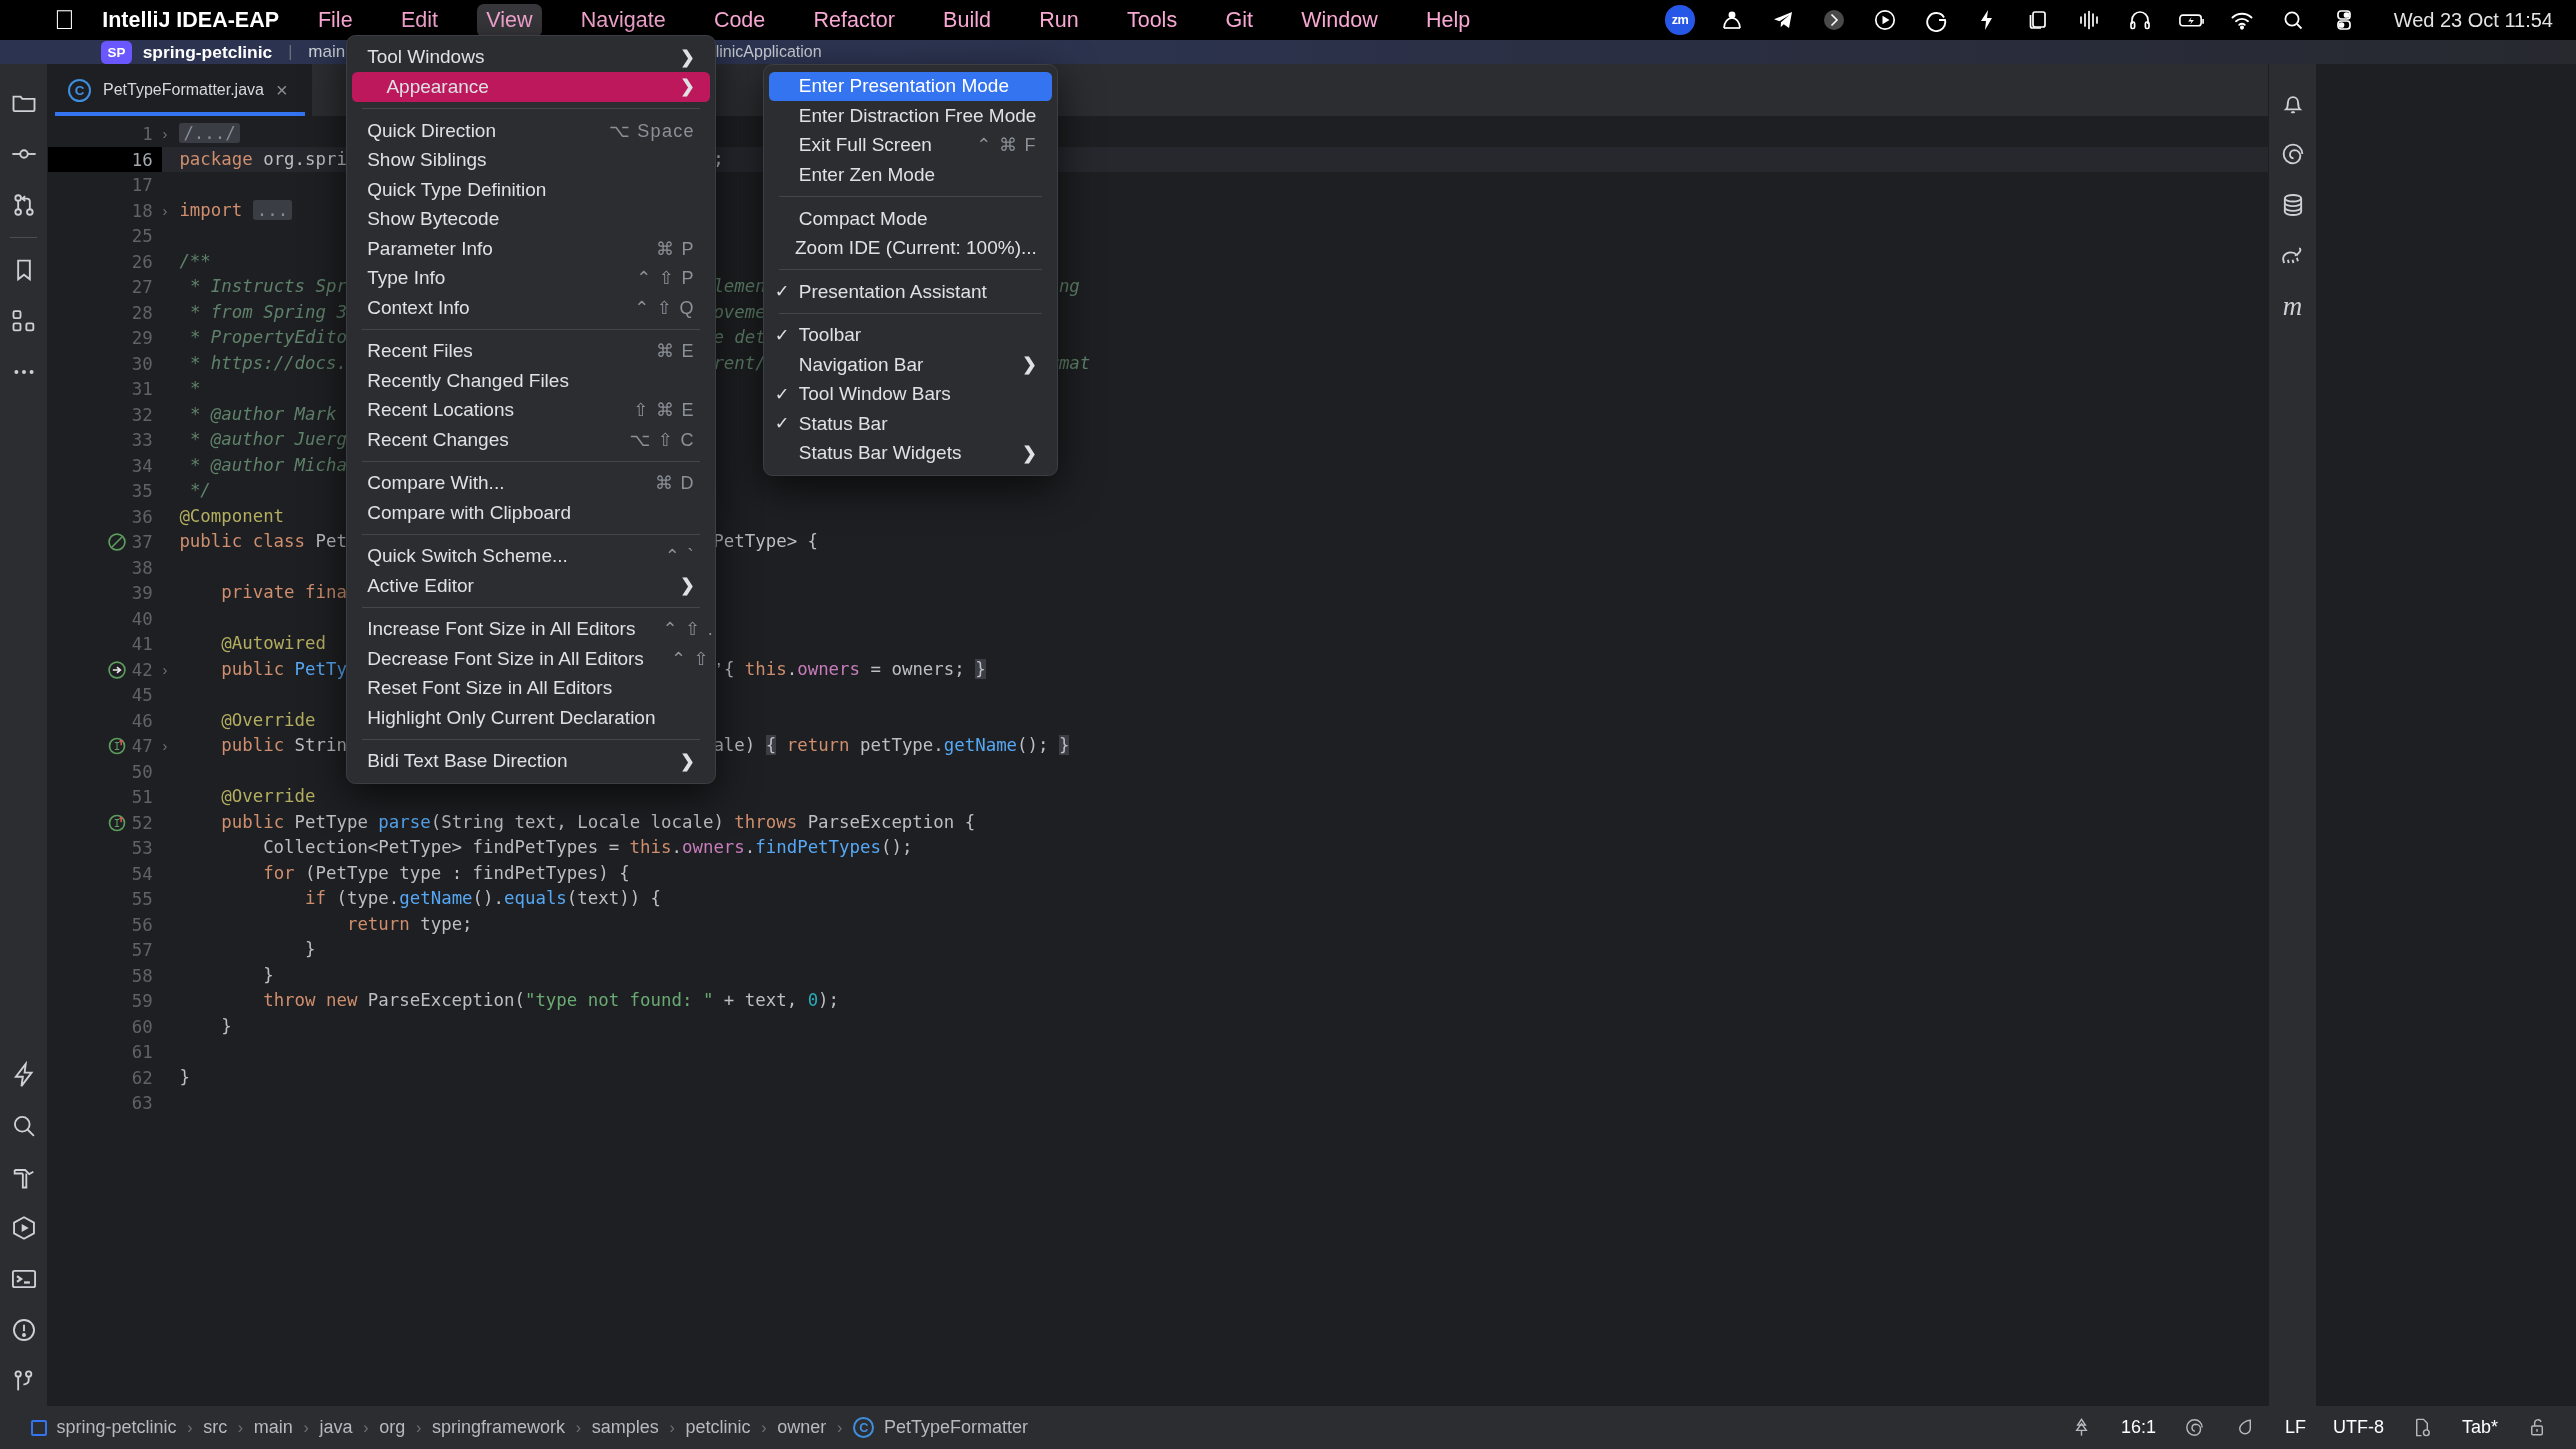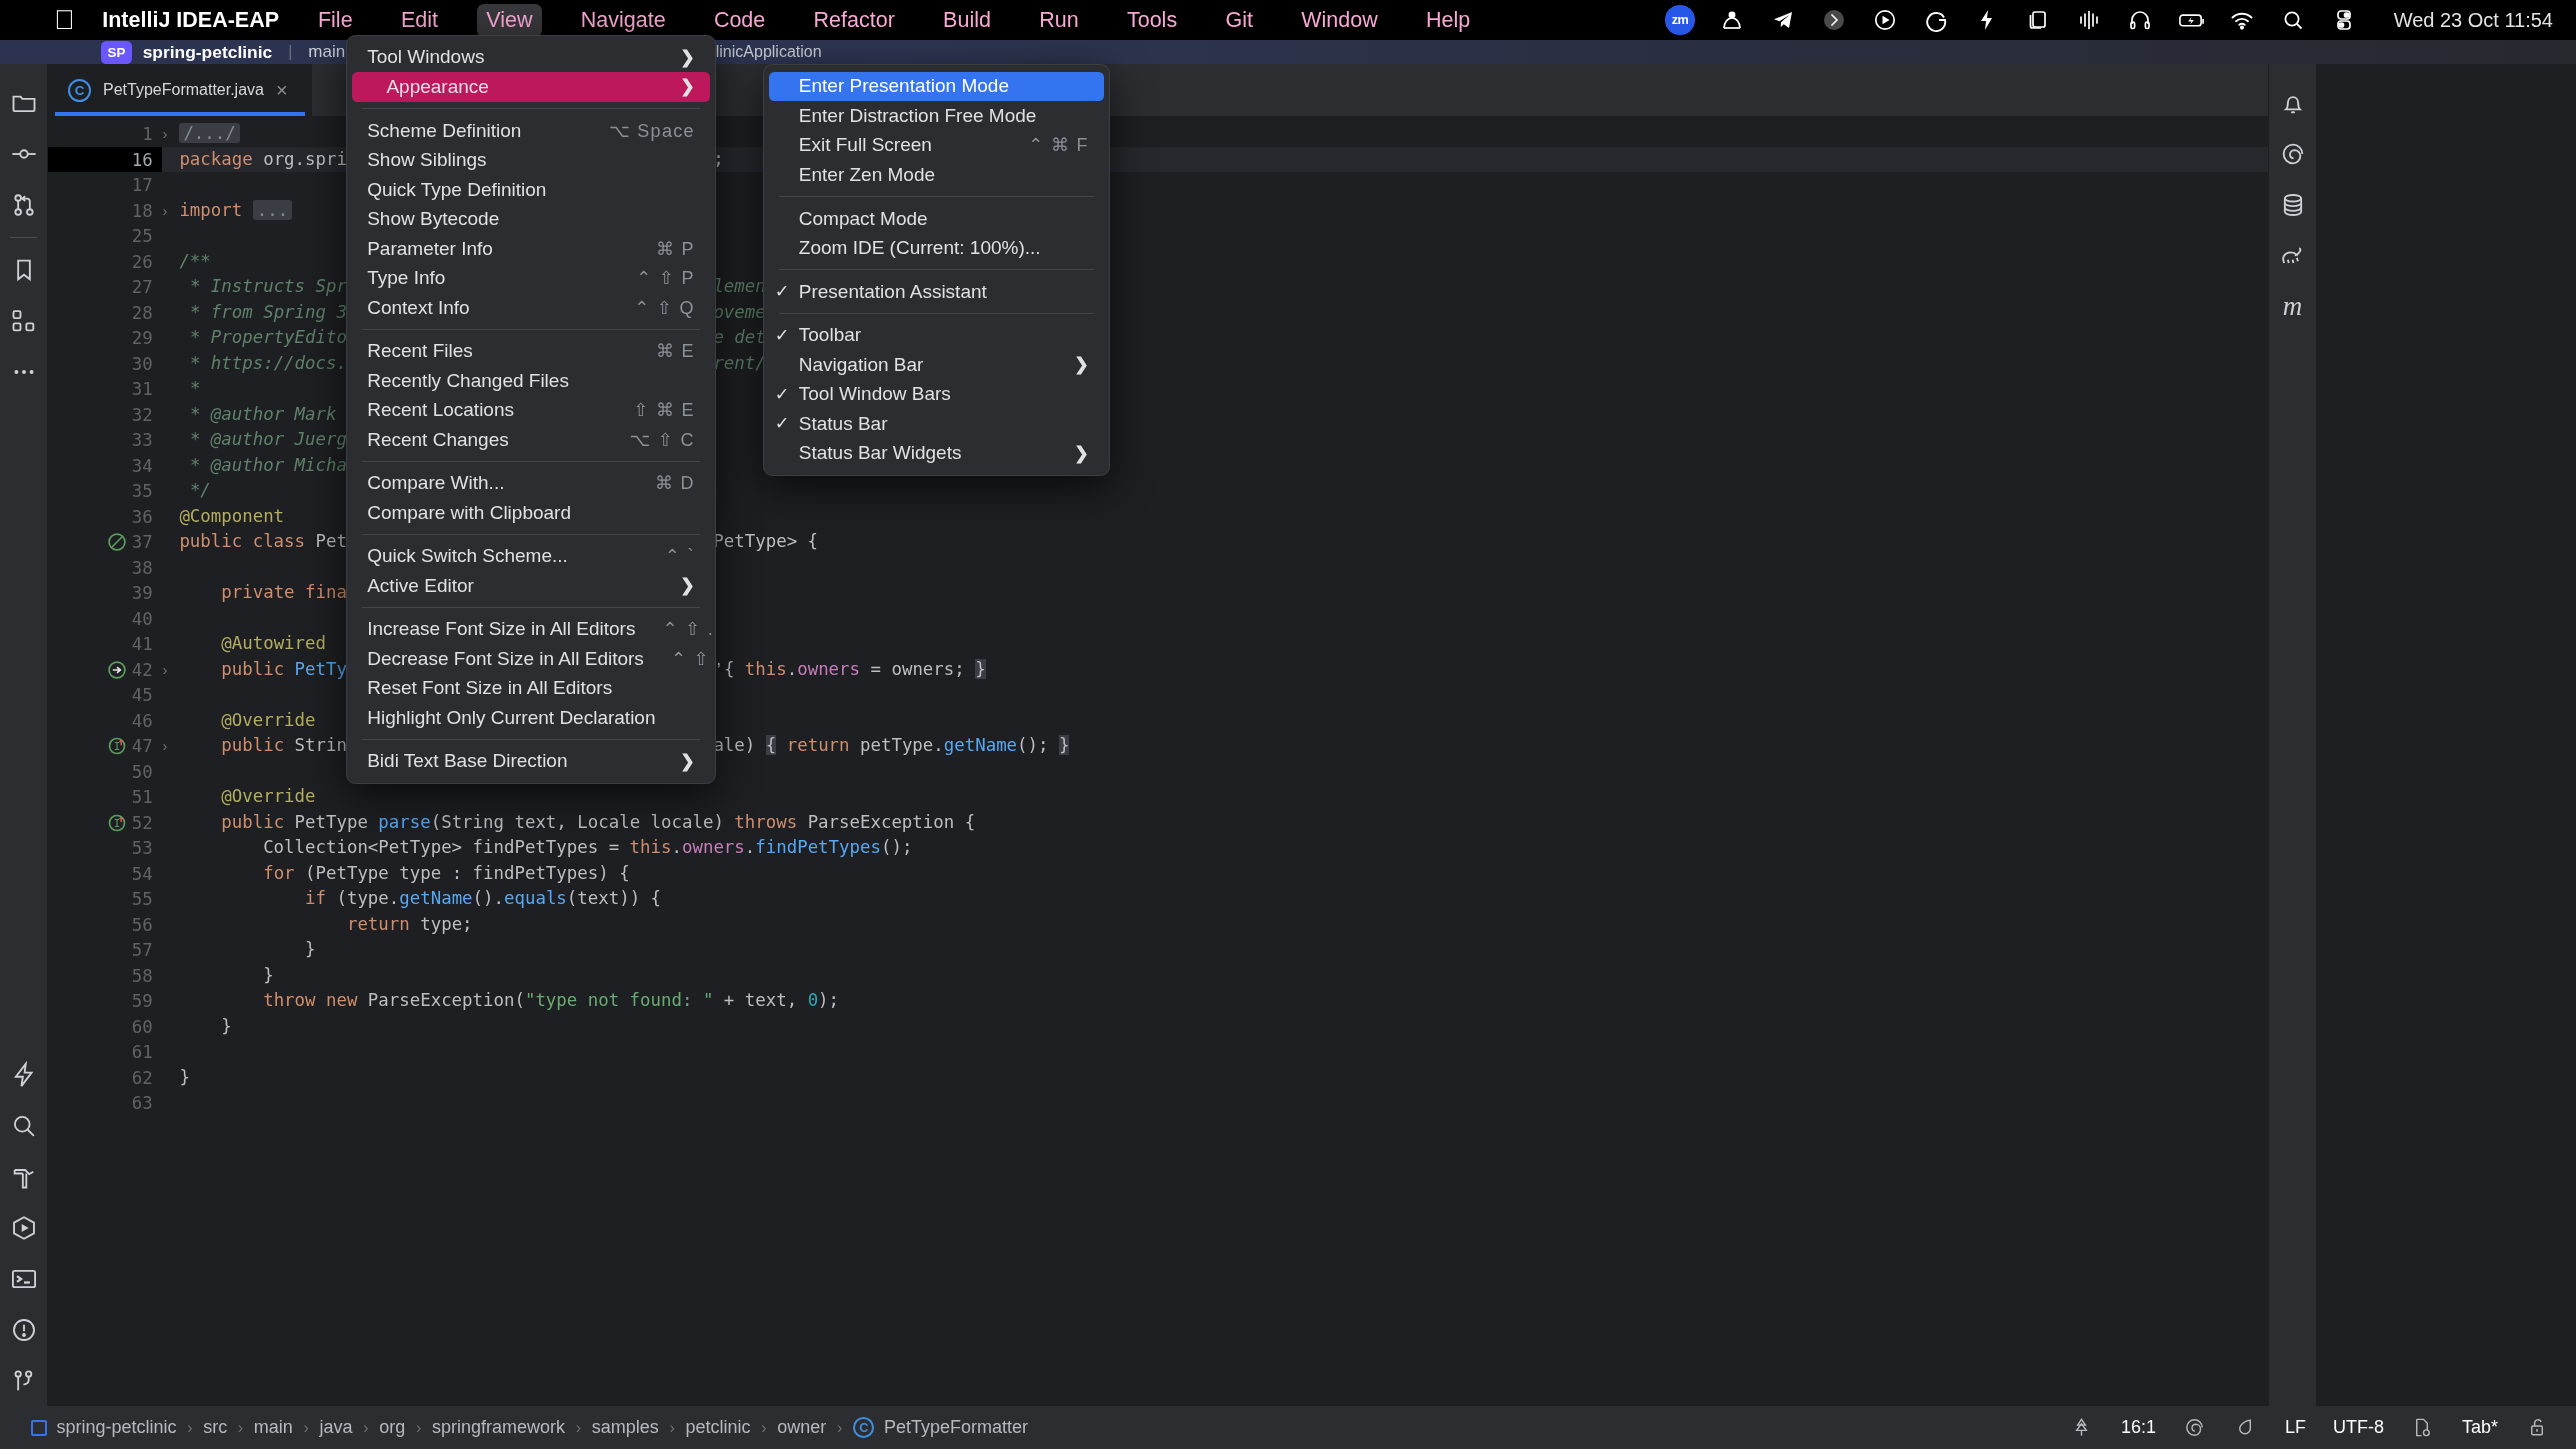--- a/index.html
+++ b/index.html
@@ -164,21 +164,21 @@
   .st-text { color: #ffffff; font-size: 18px; white-space: nowrap; }
   .st-icon { width: 24px; height: 24px; display:flex;align-items:center;justify-content:center; }
 
   
   .menu {
     position: absolute; background: #2b2d30; border-radius: 9.4px;
     border: 0.7px solid #3b3e44;
     box-shadow: 0 12px 40px rgba(0,0,0,.65); padding: 6.7px 0; z-index: 80;
   }
   .menu-view { top: 35px; left: 346px; width: 370px; }
-  .menu-appearance { top: 64px; left: 763px; width: 347px; }
+  .menu-appearance { top: 64px; left: 763px; width: 295px; }
   .mi {
     display: flex; align-items: center; height: 29.5px; padding: 0 14.8px 0 14.8px;
     color: #dfe1e5; font-size: 19px; white-space: nowrap; position: relative;
     margin: 0 5.4px; border-radius: 5.4px;
   }
   .mi .label { flex: 1; }
   .mi .shortcut { color: #8c9098; font-size: 18px; margin-left: 27px; letter-spacing: 1.3px; }
   .mi .chev { color: #dfe1e5; font-size: 17.4px; font-weight: bold; margin-left: 20px; }
   .mi.hover { background: #be185d; padding-left: 34px; }
   .mi.selected { background: #3574f0; color: #fff; }
@@ -554,21 +554,21 @@
       <div class="mi">
         <span class="label">Tool Windows</span>
         <span class="chev">❯</span>
       </div>
       <div class="mi hover">
         <span class="label">Appearance</span>
         <span class="chev">❯</span>
       </div>
       <div class="msep"></div>
       <div class="mi">
-        <span class="label">Scheme Definition</span>
+        <span class="label">Quick Direction</span>
         <span class="shortcut">⌥ Space</span>
       </div>
       <div class="mi">
         <span class="label">Show Siblings</span>
       </div>
       <div class="mi">
         <span class="label">Quick Type Definition</span>
       </div>
       <div class="mi">
         <span class="label">Show Bytecode</span>

